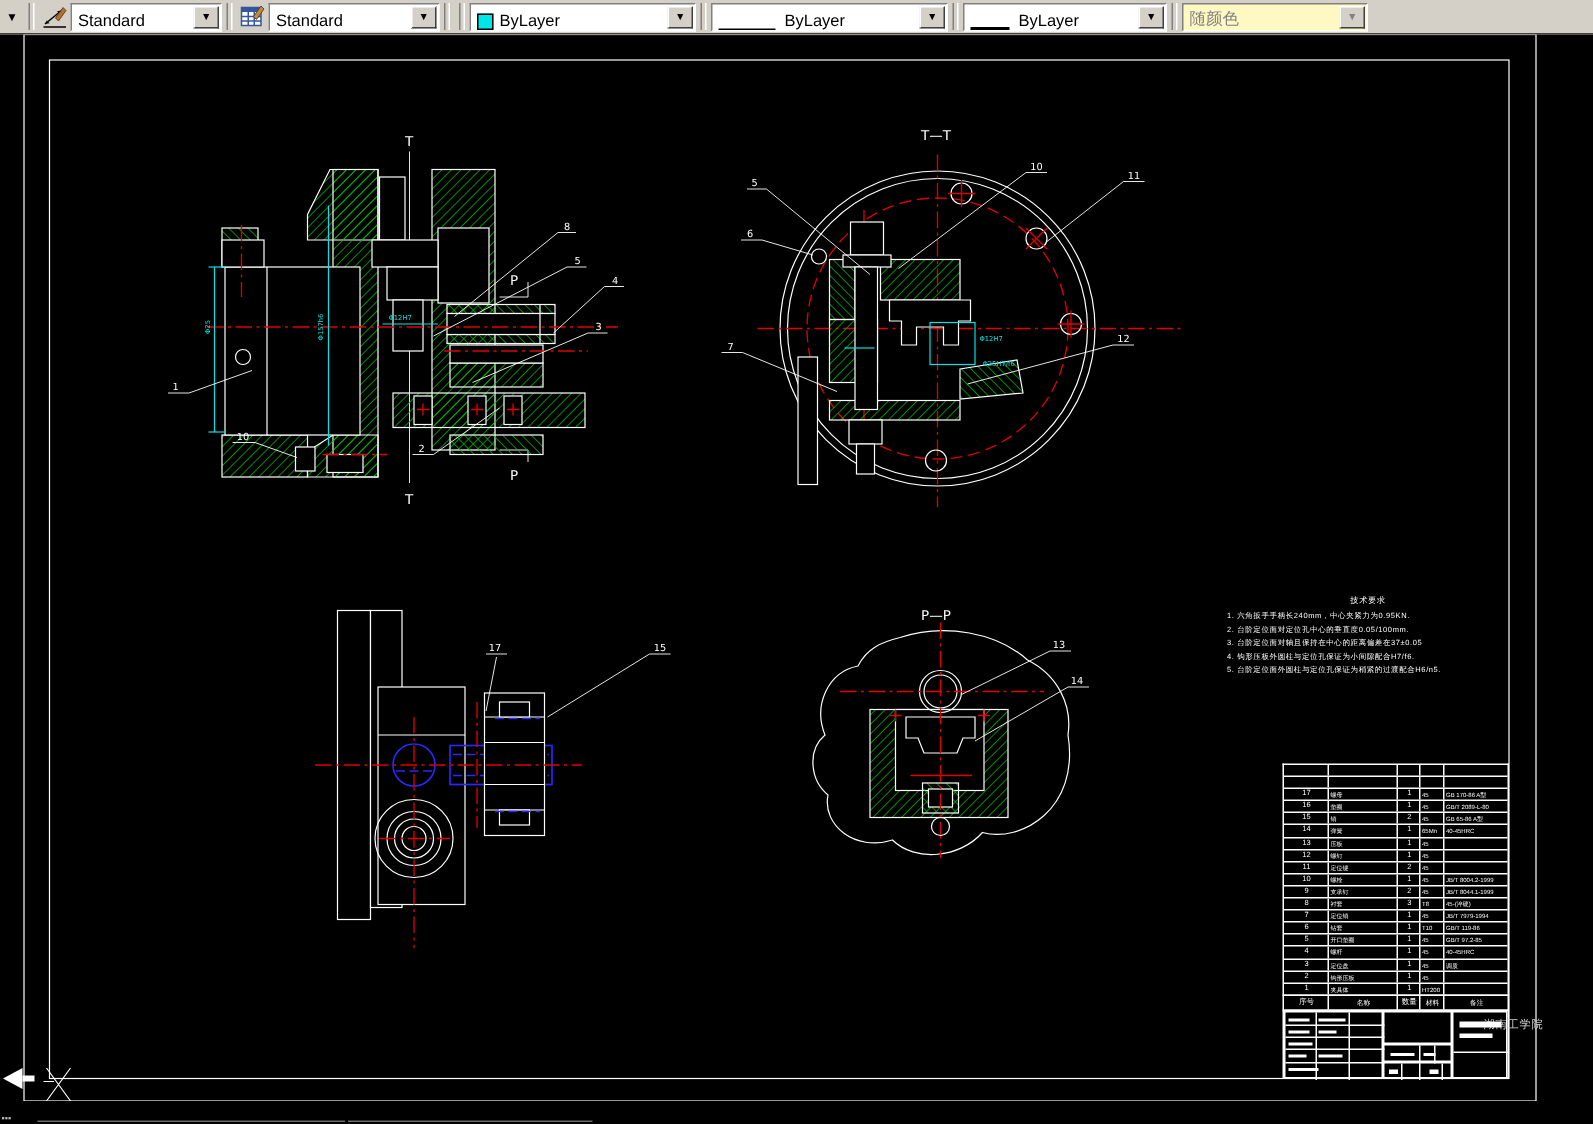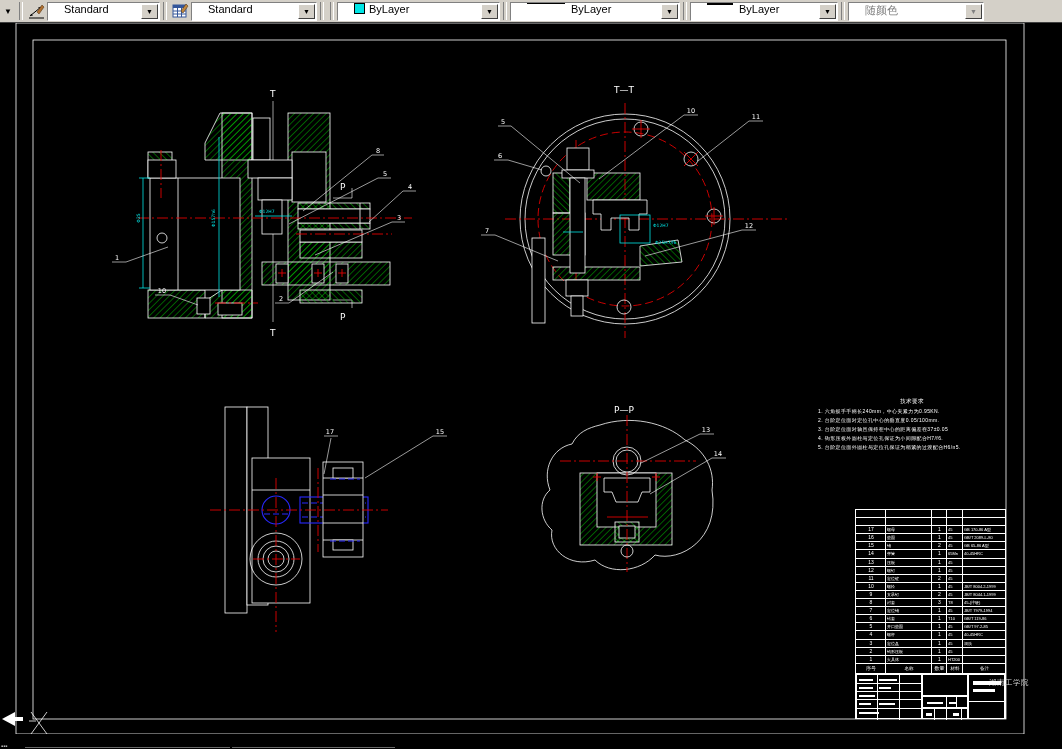--- a/index.html
+++ b/index.html
@@ -4,25 +4,25 @@
 <style>
   html,body{margin:0;padding:0;background:#000;}
   #app{position:relative;width:1062px;height:749px;overflow:hidden;background:#000;
        font-family:"Liberation Sans",sans-serif;}
   
   #toolbar{position:absolute;left:0;top:0;width:1062px;height:22px;background:#d4d0c8;
            border-bottom:1px solid #404040;display:flex;align-items:center;z-index:10;}
   .tb-sep{width:2px;height:18px;border-left:1px solid #808080;border-right:1px solid #fff;margin:0 3px;}
   .tb-btn{width:16px;height:18px;display:flex;align-items:center;justify-content:center;font-size:8px;color:#000;}
   .combo{height:17px;background:#fff;border:1px solid;border-color:#808080 #fff #fff #808080;
-         display:flex;align-items:flex-start;font-size:11px;color:#000;position:relative;padding-left:16px;}
+         display:flex;align-items:flex-end;font-size:11px;color:#000;position:relative;padding-left:4px;}
   .combo .arrowbtn{position:absolute;right:1px;top:1px;bottom:1px;width:15px;background:#d4d0c8;
          border:1px solid;border-color:#fff #404040 #404040 #fff;display:flex;align-items:center;justify-content:center;
          font-size:7px;color:#000;}
-  .combo.disabled{background:#ffffff;color:#808080;}
+  .combo.disabled{background:#fef9c3;color:#808080;}
   .combo.disabled .arrowbtn{color:#808080;}
   .swatch{width:9px;height:9px;background:#00e5e5;border:1px solid #000;margin-right:4px;flex:none;}
   .ltline{width:38px;height:1px;background:#000;margin-right:6px;flex:none;}
   .lwline{width:26px;height:2px;background:#000;margin-right:6px;flex:none;}
   .tbicon{width:17px;height:16px;margin:0 2px;flex:none;}
   
   #canvas-svg{position:absolute;left:0;top:0;z-index:1;}
   .overlay{position:absolute;z-index:2;color:#fff;}
   
   #tech-notes{left:818px;top:397px;width:188px;font-size:5px;line-height:9px;letter-spacing:.4px;}

